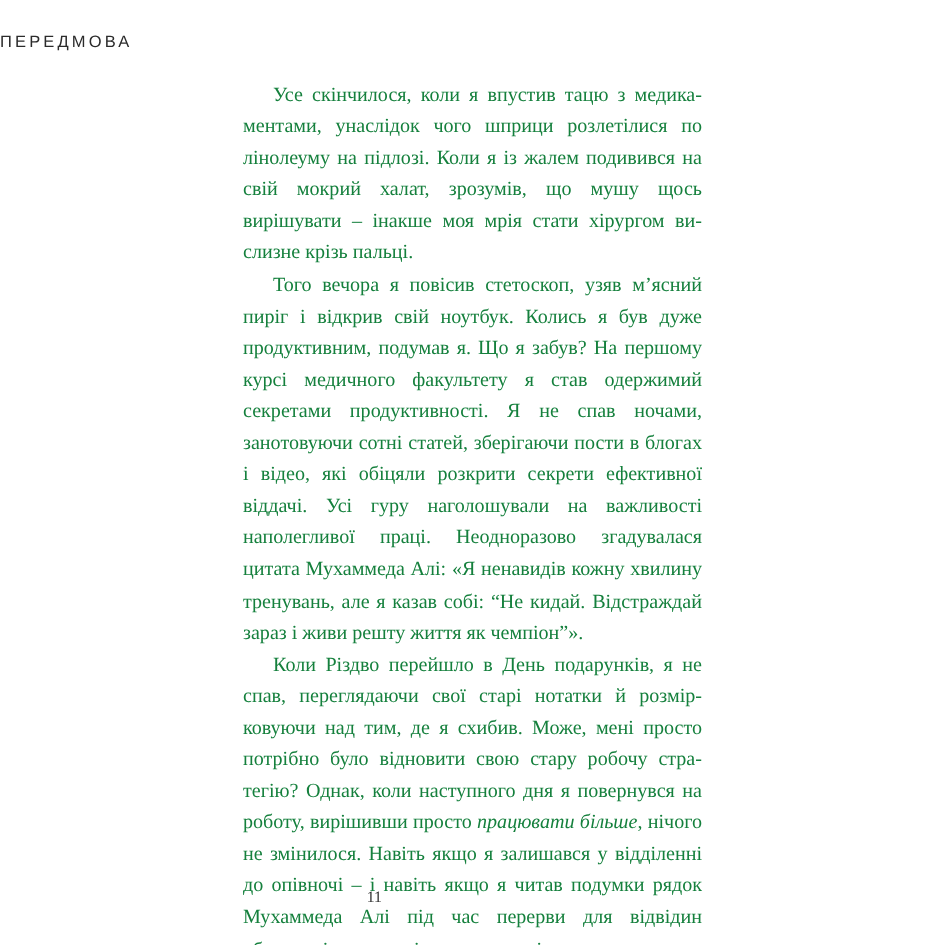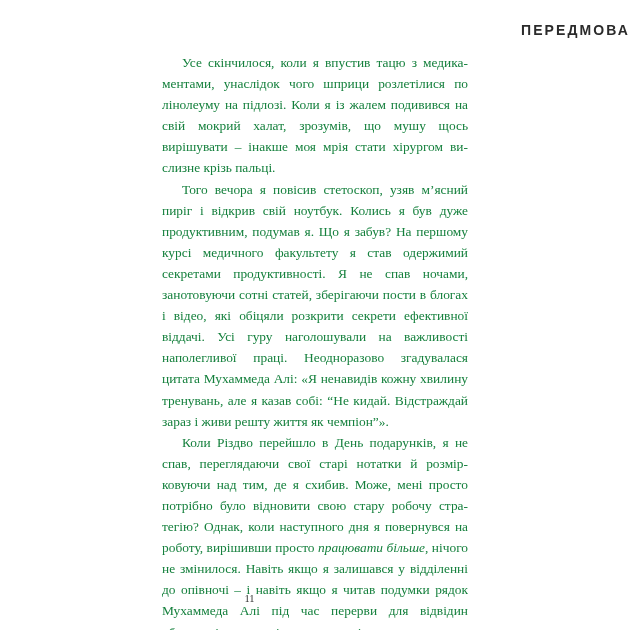--- a/index.html
+++ b/index.html
@@ -18,26 +18,26 @@
     position: relative;
     width: 630px;
     height: 630px;
     box-sizing: border-box;
   }
   .running-head {
     position: absolute;
     top: 22px;
     left: 0;
     width: 630px;
-    text-align: right;
+    text-align: left;
     font-family: "Liberation Sans", sans-serif;
-    font-size: 14px;
+    font-size: 11px;
     letter-spacing: 2.1px;
     color: #2b2b2b;
-    font-weight: 700;
+    font-weight: 400;
   }
   .text-column {
     position: absolute;
     top: 52px;
     left: 162px;
     width: 306px;
   }
   .para {
     margin: 0;
     font-size: 13.4px;

